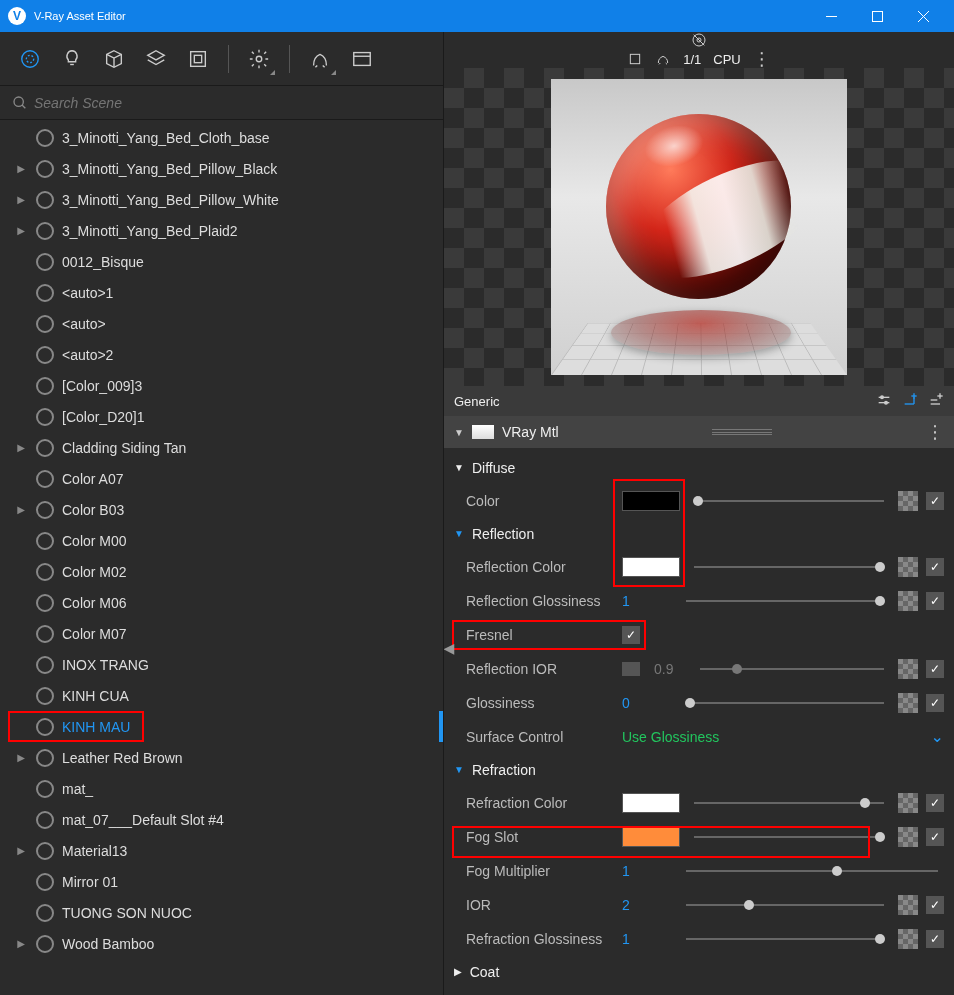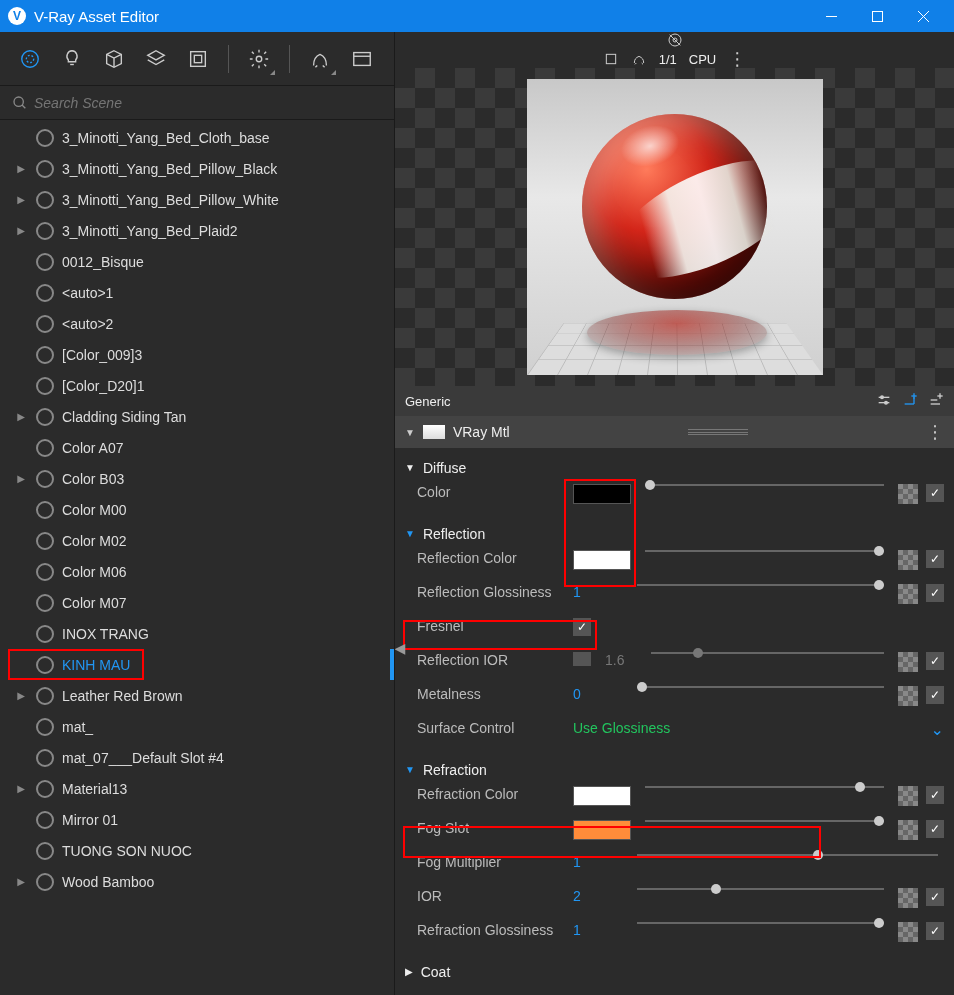--- a/index.html
+++ b/index.html
@@ -1,25 +1,25 @@
 <!DOCTYPE html>
 <html><head>
 <meta charset="utf-8">
 <style>
 * { margin: 0; padding: 0; box-sizing: border-box; font-family: 'Segoe UI', Arial, sans-serif; }
 body { background: #2b2b2b; color: #ccc; width: 954px; height: 995px; overflow: hidden; }
 
 .titlebar { background: #1080e8; height: 32px; display: flex; align-items: center; padding: 0 8px; color: #fff; }
 .titlebar .logo { width: 18px; height: 18px; background: #fff; border-radius: 50%; margin-right: 8px; display: flex; align-items: center; justify-content: center; color: #1080e8; font-weight: bold; font-size: 12px; }
-.titlebar .title { flex: 1; font-size: 15px; }
+.titlebar .title { flex: 1; font-size: 11px; }
 .titlebar .winbtn { width: 46px; height: 32px; display: flex; align-items: center; justify-content: center; cursor: pointer; color: #fff; }
 .titlebar .winbtn svg { width: 11px; height: 11px; }
 
 .main { display: flex; height: calc(995px - 32px); }
-.left { width: 395px; background: #2b2b2b; display: flex; flex-direction: column; border-right: 1px solid #1a1a1a; }
+.left { width: 444px; background: #2b2b2b; display: flex; flex-direction: column; border-right: 1px solid #1a1a1a; }
 .right { flex: 1; background: #2b2b2b; display: flex; flex-direction: column; position: relative; }
 
 .toolbar-row { height: 54px; display: flex; align-items: center; padding: 0 12px; gap: 6px; border-bottom: 1px solid #1a1a1a; }
 .tool-icon { width: 36px; height: 36px; display: flex; align-items: center; justify-content: center; color: #ccc; cursor: pointer; border-radius: 3px; }
 .tool-icon.active { color: #2196F3; }
 .tool-sep { width: 1px; height: 28px; background: #555; margin: 0 6px; }
 .tool-icon svg { width: 22px; height: 22px; stroke: currentColor; fill: none; stroke-width: 1.5; }
 .tool-corner { position: absolute; bottom: 2px; right: 2px; width: 0; height: 0; border-left: 5px solid transparent; border-bottom: 5px solid #888; }
 
 .search-row { padding: 4px 12px; display: flex; align-items: center; gap: 6px; color: #888; border-bottom: 1px solid #1a1a1a; height: 34px; }
@@ -70,21 +70,21 @@
 .layer-row .thumb { width: 22px; height: 14px; background: linear-gradient(#fff,#ddd); }
 .layer-row .grip { flex: 1; display: flex; justify-content: center; }
 .layer-row .grip-lines { width: 60px; height: 6px; border-top: 1px solid #777; border-bottom: 1px solid #777; position: relative; }
 .layer-row .grip-lines::before { content:''; position:absolute; top:2px; left:0; right:0; height:1px; background:#777; }
 .layer-row .dots { font-size: 18px; color: #ccc; cursor: pointer; }
 
 .props { padding: 4px 10px 10px 10px; overflow-y: auto; position: relative; }
 .group-hdr { display: flex; align-items: center; gap: 8px; height: 32px; font-size: 14px; color: #eee; cursor: pointer; }
 .group-hdr .tri { font-size: 10px; }
 .group-hdr.exp .tri { color: #2196F3; }
-.prop-row { display: flex; height: 34px; font-size: 14px; color: #bbb; padding-left: 12px; gap: 8px; }
+.prop-row { display: flex; align-items: center; height: 34px; font-size: 14px; color: #bbb; padding-left: 12px; gap: 8px; }
 .prop-label { width: 148px; flex-shrink: 0; }
 .swatch { width: 58px; height: 20px; border: 1px solid #555; flex-shrink: 0; }
 .swatch.black { background: #000; }
 .swatch.white { background: #fff; }
 .swatch.orange { background: #ff8c3a; }
 .slider { flex: 1; height: 2px; background: #666; position: relative; margin: 0 6px; }
 .slider .knob { position: absolute; top: -4px; width: 10px; height: 10px; background: #ccc; border-radius: 50%; transform: translateX(-50%); }
 .num { width: 50px; color: #2196F3; font-size: 14px; }
 .num.dim { color: #777; }
 .tex-btn { width: 20px; height: 20px; background-image:
@@ -214,20 +214,25 @@
           <span>0012_Bisque</span>
         </div>
         <div class="tree-item">
           <span class="tree-expand blank">▶</span>
           <div class="mat-circle"></div>
           <span>&lt;auto&gt;1</span>
         </div>
         <div class="tree-item">
           <span class="tree-expand blank">▶</span>
           <div class="mat-circle"></div>
+          <span>&lt;auto&gt;</span>
+        </div>
+        <div class="tree-item">
+          <span class="tree-expand blank">▶</span>
+          <div class="mat-circle"></div>
           <span>&lt;auto&gt;2</span>
         </div>
         <div class="tree-item">
           <span class="tree-expand blank">▶</span>
           <div class="mat-circle"></div>
           <span>[Color_009]3</span>
         </div>
         <div class="tree-item">
           <span class="tree-expand blank">▶</span>
           <div class="mat-circle"></div>
@@ -265,20 +270,25 @@
         </div>
         <div class="tree-item">
           <span class="tree-expand blank">▶</span>
           <div class="mat-circle"></div>
           <span>Color M07</span>
         </div>
         <div class="tree-item">
           <span class="tree-expand blank">▶</span>
           <div class="mat-circle"></div>
           <span>INOX TRANG</span>
+        </div>
+        <div class="tree-item">
+          <span class="tree-expand blank">▶</span>
+          <div class="mat-circle"></div>
+          <span>KINH CUA</span>
         </div>
         <div class="tree-item selected" style="position: relative;">
           <span class="tree-expand blank">▶</span>
           <div class="mat-circle"></div>
           <span>KINH MAU</span>
           <div class="red-hl" style="inset: 0px auto 0px 8px; width: 136px; height: auto;"></div>
         </div>
         <div class="tree-item">
           <span class="tree-expand">▶</span>
           <div class="mat-circle"></div>
@@ -428,29 +438,29 @@
         <div class="tex-btn"></div>
         <div class="chk">✓</div>
       </div>
       <div class="prop-row">
         <div class="prop-label">Fresnel</div>
         <div class="chk">✓</div>
       </div>
       <div class="prop-row">
         <div class="prop-label">Reflection IOR</div>
         <div style="width:18px;height:14px;background:#555;margin-right:6px"></div>
-        <div class="num dim" style="width:32px">1.6</div>
+        <div class="num dim" style="width:32px">0.9</div>
         <div class="slider">
             <div class="knob" style="left:20%;background:#777"></div>
           </div>
         <div class="tex-btn"></div>
         <div class="chk">✓</div>
       </div>
       <div class="prop-row">
-        <div class="prop-label">Metalness</div>
+        <div class="prop-label">Glossiness</div>
         <div class="num">0</div>
         <div class="slider">
             <div class="knob" style="left:2%"></div>
           </div>
         <div class="tex-btn"></div>
         <div class="chk">✓</div>
       </div>
       <div class="prop-row">
         <div class="prop-label">Surface Control</div>
         <div class="sel-val">Use Glossiness</div>

